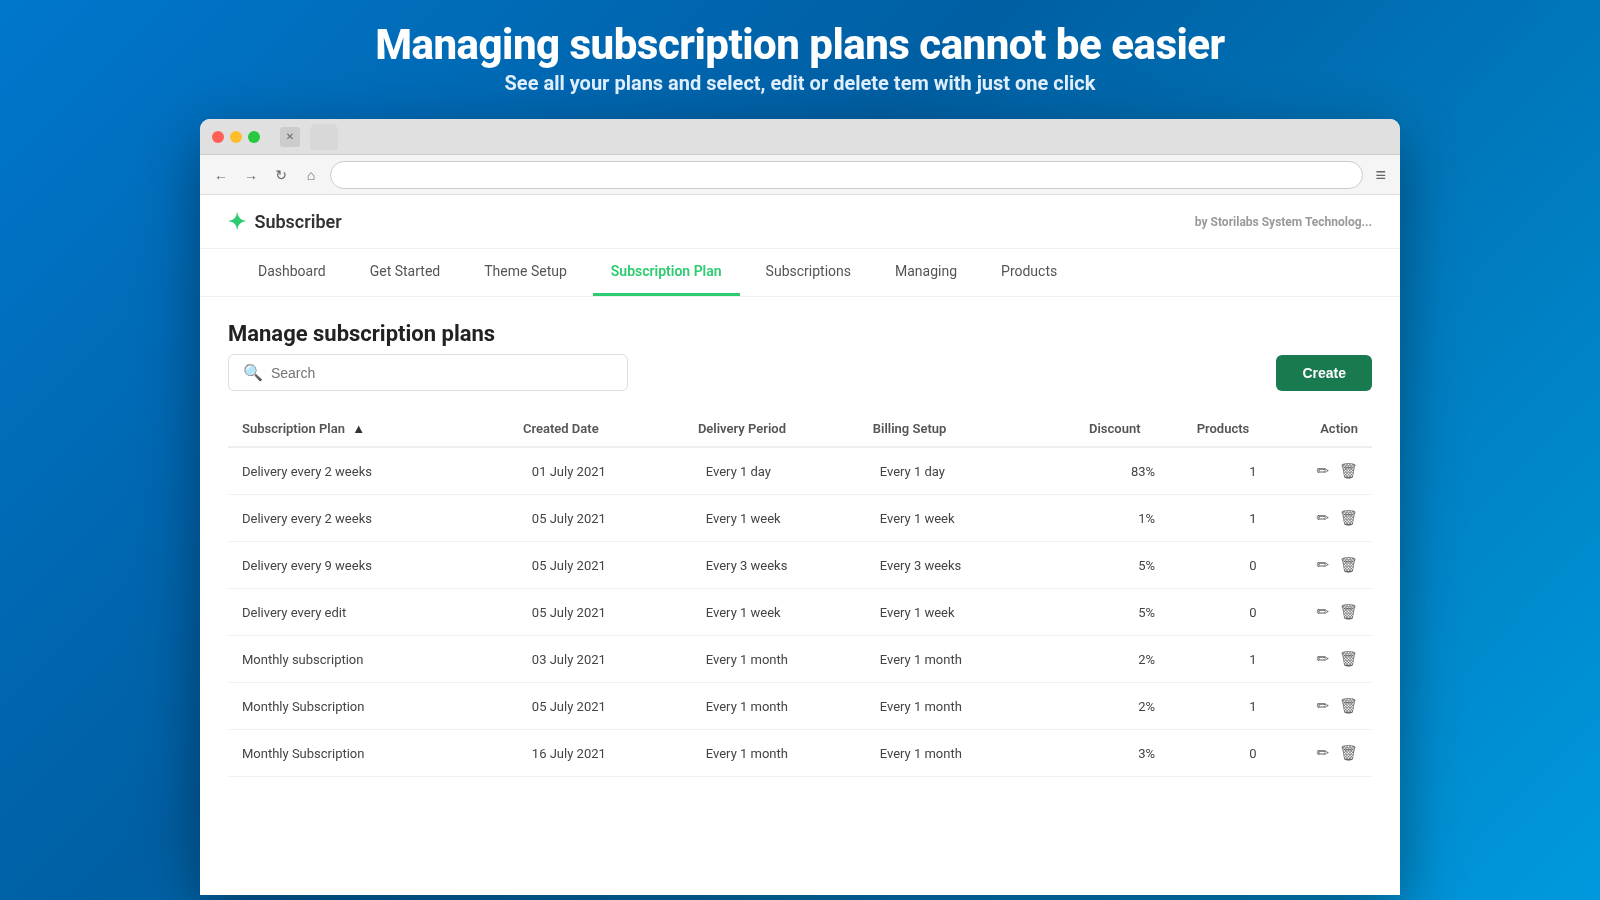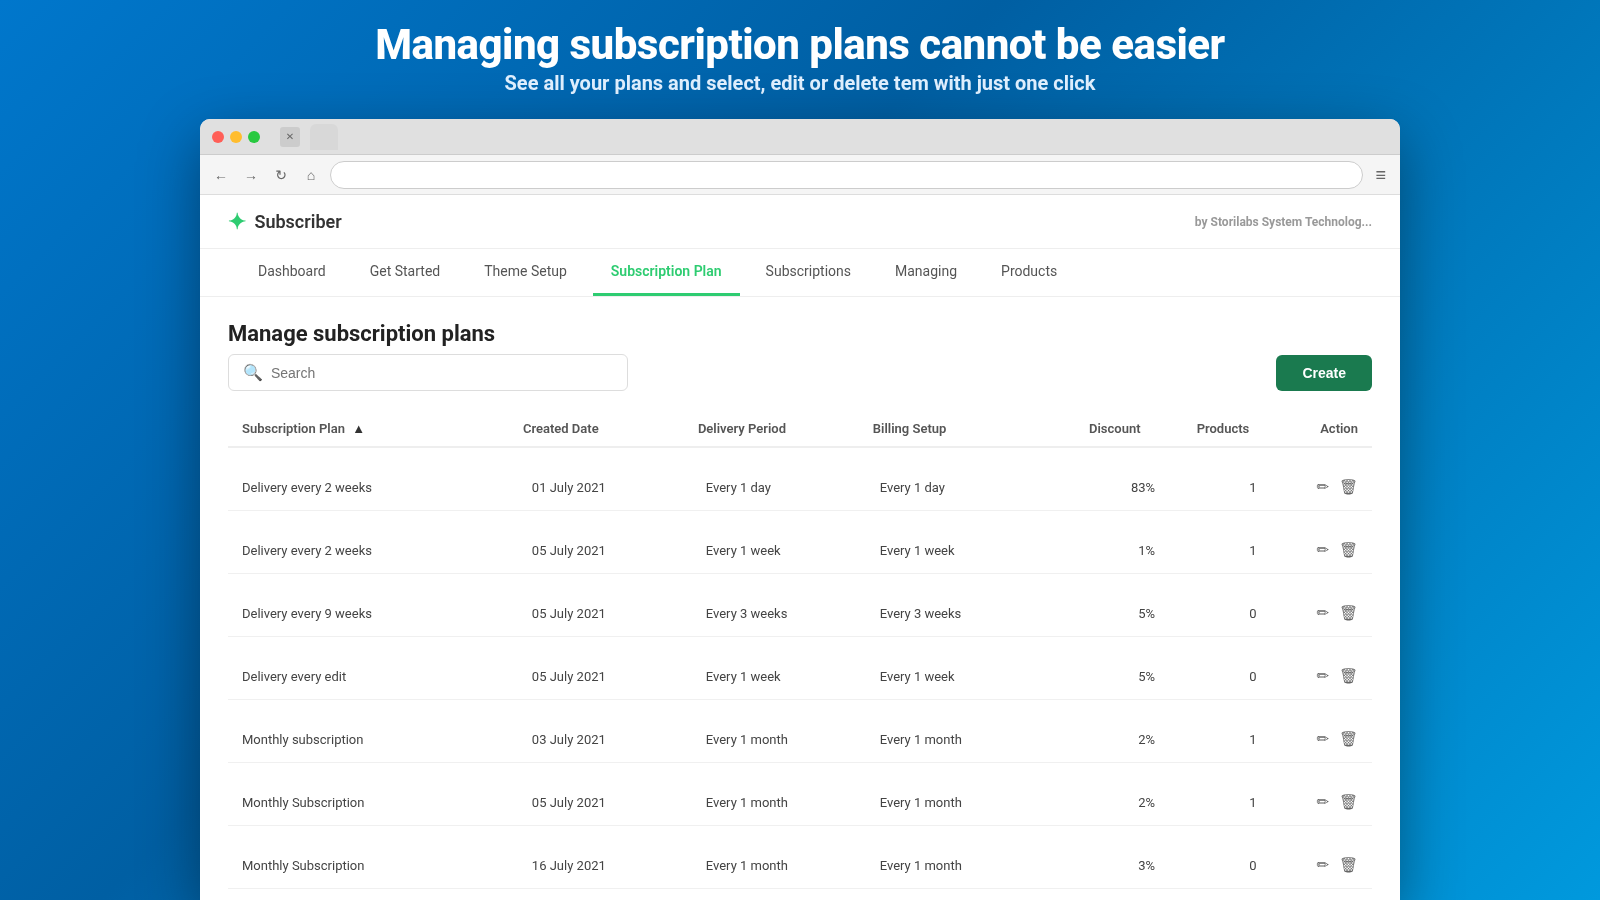--- a/index.html
+++ b/index.html
@@ -270,21 +270,20 @@
       margin-left: 4px;
       color: #333;
     }
 
     .table-row {
       display: grid;
       grid-template-columns: 2fr 1.2fr 1.2fr 1.2fr 0.7fr 0.7fr 0.7fr;
       padding: 14px 14px;
       border-bottom: 1px solid #f0f0f0;
       align-items: center;
-      margin-top: 16px;
     }
 
     .td {
       font-size: 13px;
       color: #444;
     }
 
     .td.right { text-align: right; }
 
     .action-btns {

